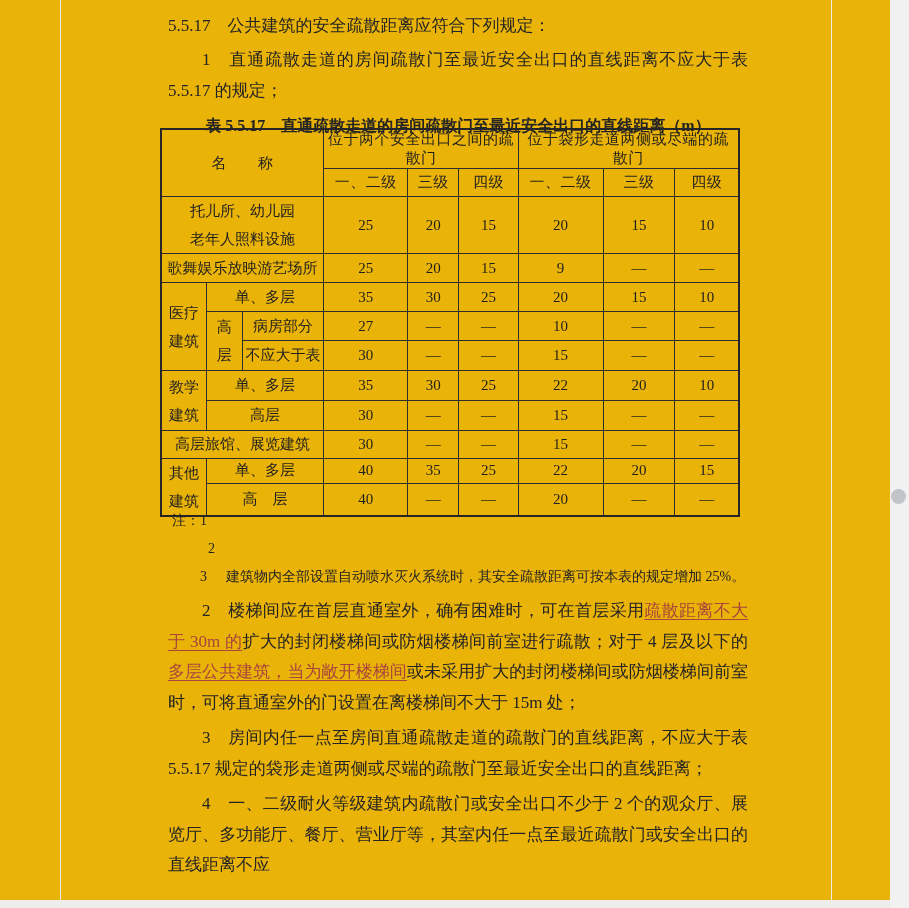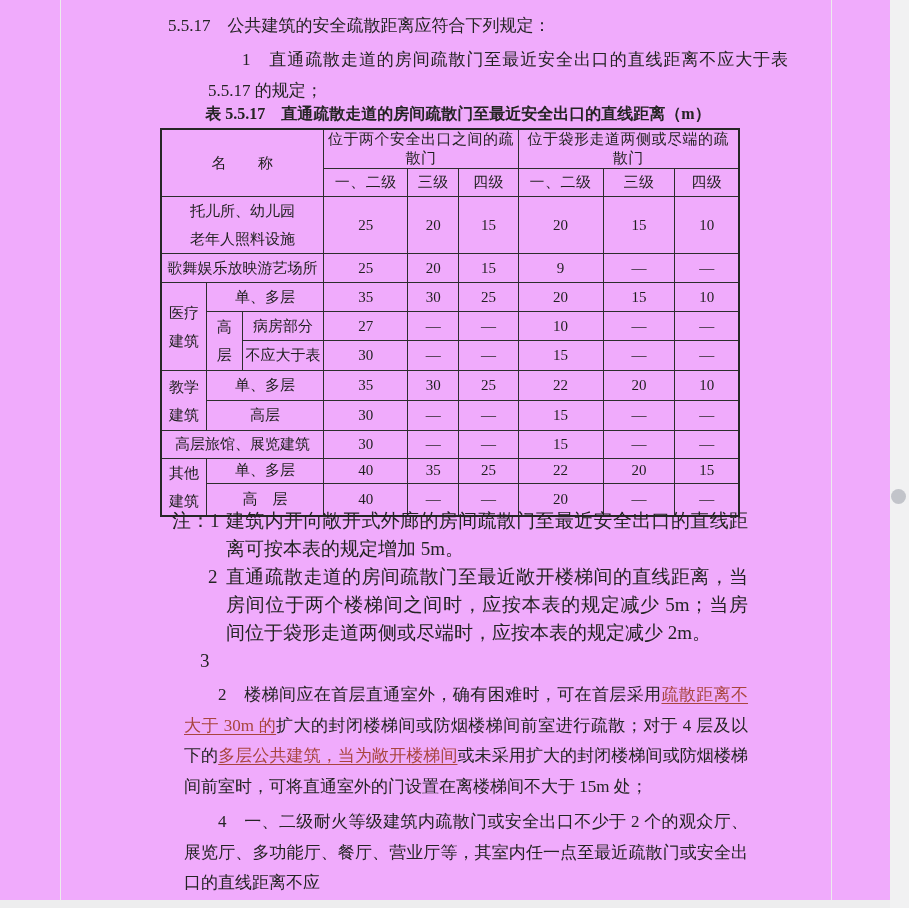--- a/index.html
+++ b/index.html
@@ -1,47 +1,47 @@
 <!DOCTYPE html>
 <html lang="zh"><head>
 <meta charset="utf-8">
 <style>
   html,body { margin:0; padding:0; background:#ffffff; }
   .screen {
     position:relative; width:909px; height:908px; overflow:hidden;
-    background:#f0abfc; color:#242424;
+    background:#eab308; color:#242424;
     font-family:"Liberation Serif","DejaVu Serif",serif;
   }
   .edge-line { position:absolute; top:0; width:1px; height:900px; background:#ececec; }
   .edge-left  { left:60px; }
   .edge-right { left:831px; }
 
   .content { position:absolute; left:168px; top:0; width:580px; }
 
   .intro { position:absolute; top:12px; left:0; width:580px; font-size:17px; line-height:28px; white-space:nowrap; }
   .p-first { position:absolute; top:44px; left:0; width:580px; font-size:17px; line-height:31px;
-             text-indent:2em; text-align:justify;margin-left:40px; }
-  .caption { position:absolute; top:102px; left:0; width:580px; text-align:center;
+             text-indent:2em; text-align:justify; }
+  .caption { position:absolute; top:114px; left:0; width:580px; text-align:center;
              font-weight:bold; font-size:16px; line-height:24px; }
 
   .dtable { position:absolute; top:128px; left:-8px; border-collapse:collapse;
             table-layout:fixed; border:2px solid #262626; }
   .dtable td { border:1px solid #2d2d2d; text-align:center; vertical-align:middle;
                font-size:15px; padding:0 2px; color:#1f1f1f; }
   .dtable .hdr { font-size:15px; letter-spacing:0.5px;font-family:Liberation Mono, monospace; }
   .pre { white-space:pre-line; line-height:28px; }
 
   .flow { position:absolute; top:507px; left:0; width:580px; }
-  .note { display:flex; font-size:19px; line-height:28px; }
+  .note { display:flex; font-size:14px; line-height:28px; }
   .note-label { flex:0 0 58px; box-sizing:border-box; padding-left:4px; }
   .n2 .note-label { padding-left:40px; }
   .n3 .note-label { padding-left:32px; }
   .note-body { flex:1; text-align:justify; }
 
-  .para { font-size:17px; line-height:30.5px; text-indent:2em; text-align:justify; margin:5px 0 0 16px; }
+  .para { font-size:17px; line-height:30.5px; text-indent:2em; text-align:justify; margin:5px 0 0 0; }
   .red { color:#a8453e; text-decoration:underline; text-decoration-color:#a8453e; text-underline-offset:3px; }
 
   .scroll-track { position:absolute; right:0; top:0; width:19px; height:908px; background:#f1f1f2; }
   .scroll-dot { position:absolute; left:1px; top:489px; width:15px; height:15px;
                 border-radius:50%; background:#c2c4ca; }
   .bottom-band { position:absolute; left:0; top:900px; width:890px; height:8px; background:#ededee; }
 </style>
 </head>
 <body>
 
@@ -182,32 +182,32 @@
         <td>20</td>
         <td>—</td>
         <td>—</td>
       </tr>
     </tbody>
       </table>
 
     <div class="flow">
       <div class="note n1">
         <span class="note-label">注：1</span>
-        <span class="note-body">建筑内开向敞开式外廊的房间疏散门至最近安全出口的直线距离可按本表的规定增加 5m。</span>
       </div>
       <div class="note n2">
         <span class="note-label">2</span>
-        <span class="note-body">直通疏散走道的房间疏散门至最近敞开楼梯间的直线距离，当房间位于两个楼梯间之间时，应按本表的规定减少 5m；当房间位于袋形走道两侧或尽端时，应按本表的规定减少 2m。</span>
       </div>
       <div class="note n3">
         <span class="note-label">3</span>
+        <span class="note-body">建筑物内全部设置自动喷水灭火系统时，其安全疏散距离可按本表的规定增加 25%。</span>
       </div>
 
       <p class="para"><span>2　楼梯间应在首层直通室外，确有困难时，可在首层采用</span><span class="red">疏散距离不大于 30m 的</span><span>扩大的封闭楼梯间或防烟楼梯间前室进行疏散；对于 4 层及以下的</span><span class="red">多层公共建筑，当为敞开楼梯间</span><span>或未采用扩大的封闭楼梯间或防烟楼梯间前室时，可将直通室外的门设置在离楼梯间不大于 15m 处；</span></p>
 
+      <p class="para">3　房间内任一点至房间直通疏散走道的疏散门的直线距离，不应大于表 5.5.17 规定的袋形走道两侧或尽端的疏散门至最近安全出口的直线距离；</p>
 
       <p class="para">4　一、二级耐火等级建筑内疏散门或安全出口不少于 2 个的观众厅、展览厅、多功能厅、餐厅、营业厅等，其室内任一点至最近疏散门或安全出口的直线距离不应</p>
     </div>
 
   </div>
 
   <div class="bottom-band"></div>
 
   <div class="scroll-track">
     <div class="scroll-dot"></div>

